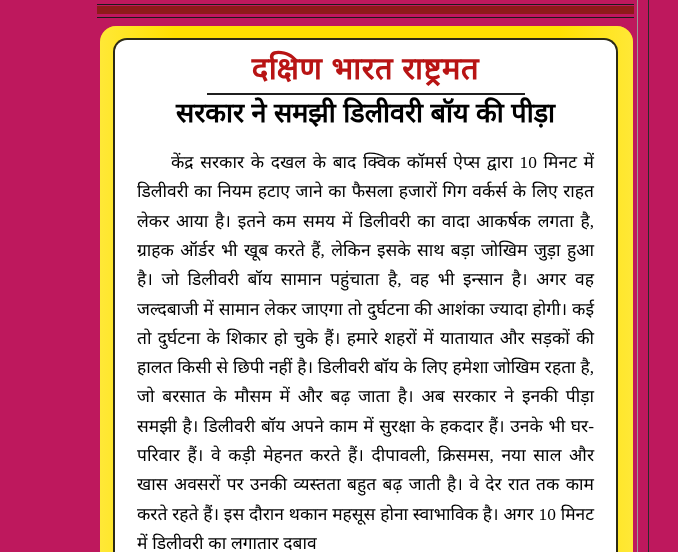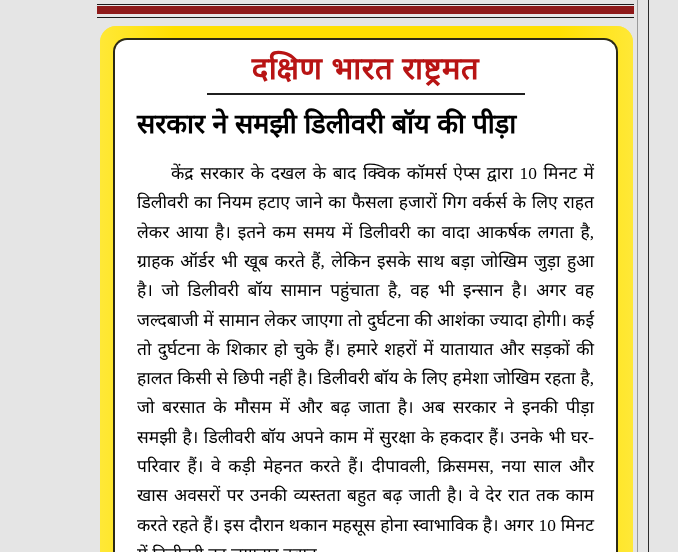--- a/index.html
+++ b/index.html
@@ -11,21 +11,21 @@
     width: 678px;
     height: 552px;
     overflow: hidden;
     font-family: "Liberation Sans", sans-serif;
   }
 
   #page {
     position: relative;
     width: 678px;
     height: 552px;
-    background: #e5e5e5;
+    background: #be185d;
     overflow: hidden;
   }
 
   
   .top-rules {
     position: absolute;
     left: 97px;
     top: 4px;
     width: 537px;
     height: 18px;
@@ -109,21 +109,22 @@
   }
   .masthead-rule {
     margin: 6px auto 0 auto;
     width: 318px;
     height: 2px;
     background: #1f1f1f;
   }
 
   
   .headline {
-    margin-top: 12px;
+    margin-top: 1px;
+    text-align: center;
     color: #000000;
     font-family: "Liberation Sans", sans-serif;
     font-weight: bold;
     font-size: 27px;
     line-height: 34px;
     white-space: nowrap;
   }
 
   
   .body-copy {

